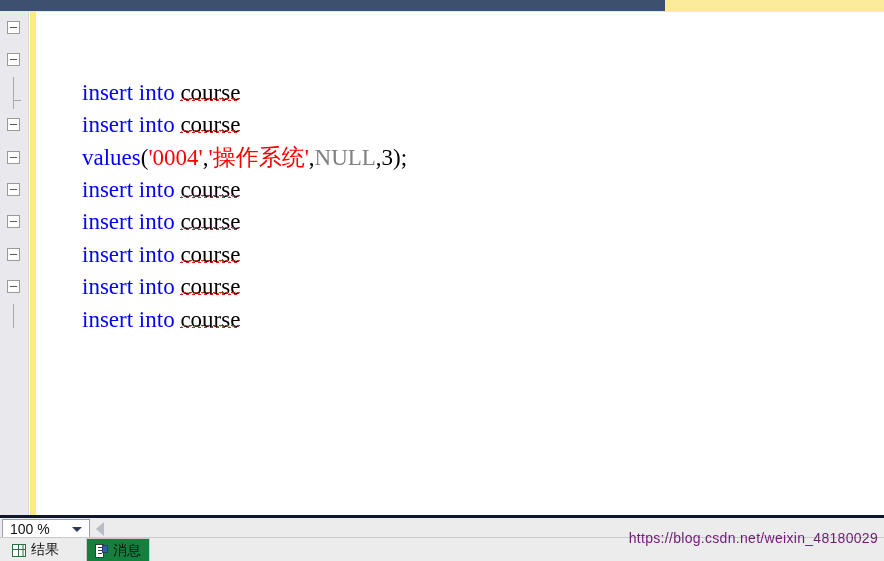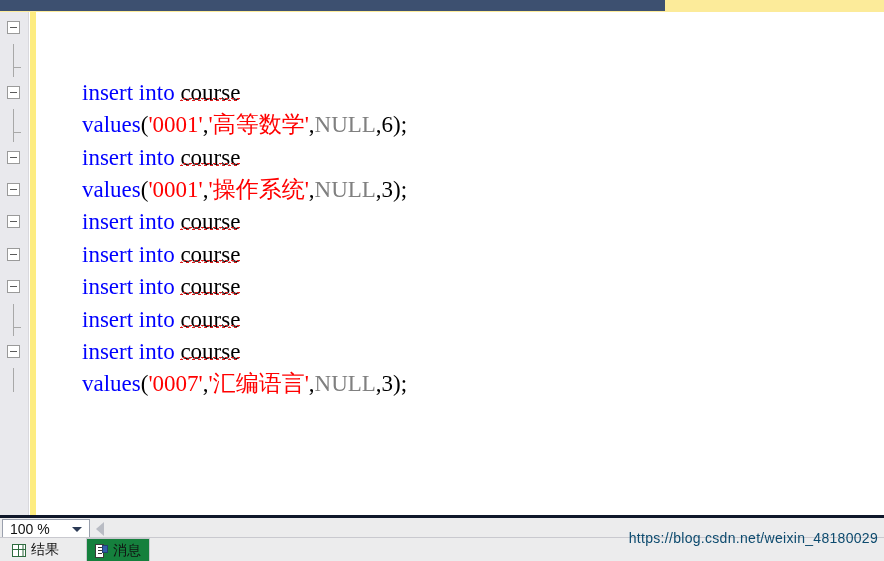--- a/index.html
+++ b/index.html
@@ -95,21 +95,21 @@
   .msg-ico .sheet{position:absolute;left:0;top:0;width:9px;height:14px;
        border:1.4px solid #3a3a3a;background:#fff;box-sizing:border-box;}
   .msg-ico .sheet:before{content:"";position:absolute;left:1.5px;top:2px;
        width:4px;height:1px;background:#3a3a3a;
        box-shadow:0 3px 0 #3a3a3a,0 6px 0 #3a3a3a;}
   .msg-ico .badge{position:absolute;right:0;top:1px;width:6px;height:8px;
        background:#2f5fa8;border:1px solid #23406f;box-sizing:border-box;}
 
   
   .watermark{position:absolute;right:6px;top:530px;font-size:14px;
-       color:#0c4a6e;letter-spacing:.3px;white-space:nowrap;
+       color:#701a75;letter-spacing:.3px;white-space:nowrap;
        font-family:"Liberation Sans", sans-serif;}
 </style>
 </head>
 <body>
 
 <div id="app">
 
   <div class="topstrip">
     <div class="darkbar">
       <span class="ghost"></span>
@@ -122,82 +122,68 @@
     <div class="changebar"></div>
 
     <div class="code">
 
       <div class="line">
         <span class="foldcol">
           <span class="foldbox"></span>
         </span>
         <span class="kw">insert into</span><span class="punct"> </span><span class="id squig">course</span>
       </div>
+
+      <div class="line">
+        <span class="foldcol">
+          <span class="foldbox"></span>
+        </span>
+        <span class="kw">insert into</span><span class="punct"> </span><span class="id squig">course</span>
+      </div>
       <div class="line">
         <span class="foldcol">
           <span class="vline"></span>
           <span class="endtick"></span>
         </span>
-        <span class="kw">values</span><span class="punct">(</span><span class="str">'0001'</span><span class="punct">,</span><span class="str">'高等数学'</span><span class="punct">,</span><span class="nul">NULL</span><span class="punct">,</span><span class="num">6</span><span class="punct">)</span><span class="punct">;</span>
-      </div>
-
-      <div class="line">
-        <span class="foldcol">
-          <span class="foldbox"></span>
-        </span>
-        <span class="kw">insert into</span><span class="punct"> </span><span class="id squig">course</span>
-      </div>
-      <div class="line">
-        <span class="foldcol">
-          <span class="vline"></span>
-          <span class="endtick"></span>
-        </span>
-        <span class="kw">values</span><span class="punct">(</span><span class="str">'0001'</span><span class="punct">,</span><span class="str">'操作系统'</span><span class="punct">,</span><span class="nul">NULL</span><span class="punct">,</span><span class="num">3</span><span class="punct">)</span><span class="punct">;</span>
-      </div>
-
-      <div class="line">
-        <span class="foldcol">
-          <span class="foldbox"></span>
-        </span>
-        <span class="kw">insert into</span><span class="punct"> </span><span class="id squig">course</span>
-      </div>
-
-      <div class="line">
-        <span class="foldcol">
-          <span class="foldbox"></span>
-        </span>
-        <span class="kw">insert into</span><span class="punct"> </span><span class="id squig">course</span>
-      </div>
-
-      <div class="line">
-        <span class="foldcol">
-          <span class="foldbox"></span>
-        </span>
-        <span class="kw">insert into</span><span class="punct"> </span><span class="id squig">course</span>
-      </div>
-
-      <div class="line">
-        <span class="foldcol">
-          <span class="foldbox"></span>
-        </span>
-        <span class="kw">insert into</span><span class="punct"> </span><span class="id squig">course</span>
-      </div>
-
-      <div class="line">
-        <span class="foldcol">
-          <span class="foldbox"></span>
-        </span>
-        <span class="kw">insert into</span><span class="punct"> </span><span class="id squig">course</span>
-      </div>
-      <div class="line">
-        <span class="foldcol">
-          <span class="vline"></span>
-          <span class="endtick"></span>
-        </span>
-        <span class="kw">values</span><span class="punct">(</span><span class="str">'0007'</span><span class="punct">,</span><span class="str">'汇编语言'</span><span class="punct">,</span><span class="nul">NULL</span><span class="punct">,</span><span class="num">3</span><span class="punct">)</span><span class="punct">;</span>
+        <span class="kw">values</span><span class="punct">(</span><span class="str">'0004'</span><span class="punct">,</span><span class="str">'操作系统'</span><span class="punct">,</span><span class="nul">NULL</span><span class="punct">,</span><span class="num">3</span><span class="punct">)</span><span class="punct">;</span>
+      </div>
+
+      <div class="line">
+        <span class="foldcol">
+          <span class="foldbox"></span>
+        </span>
+        <span class="kw">insert into</span><span class="punct"> </span><span class="id squig">course</span>
+      </div>
+
+      <div class="line">
+        <span class="foldcol">
+          <span class="foldbox"></span>
+        </span>
+        <span class="kw">insert into</span><span class="punct"> </span><span class="id squig">course</span>
+      </div>
+
+      <div class="line">
+        <span class="foldcol">
+          <span class="foldbox"></span>
+        </span>
+        <span class="kw">insert into</span><span class="punct"> </span><span class="id squig">course</span>
+      </div>
+
+      <div class="line">
+        <span class="foldcol">
+          <span class="foldbox"></span>
+        </span>
+        <span class="kw">insert into</span><span class="punct"> </span><span class="id squig">course</span>
+      </div>
+
+      <div class="line">
+        <span class="foldcol">
+          <span class="foldbox"></span>
+        </span>
+        <span class="kw">insert into</span><span class="punct"> </span><span class="id squig">course</span>
       </div>
 
       <div class="line">
         <span class="foldcol">
           <span class="foldbox"></span>
         </span>
         
       </div>
       <div class="line">
         <span class="foldcol">

